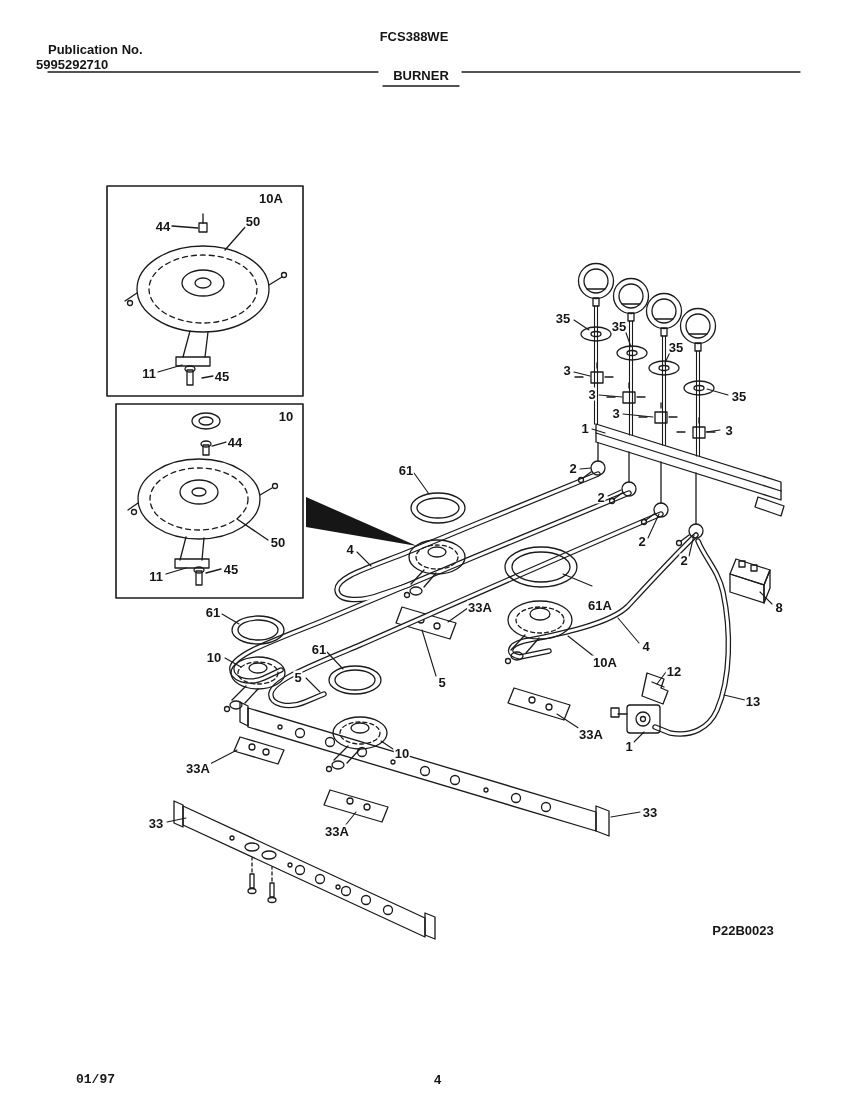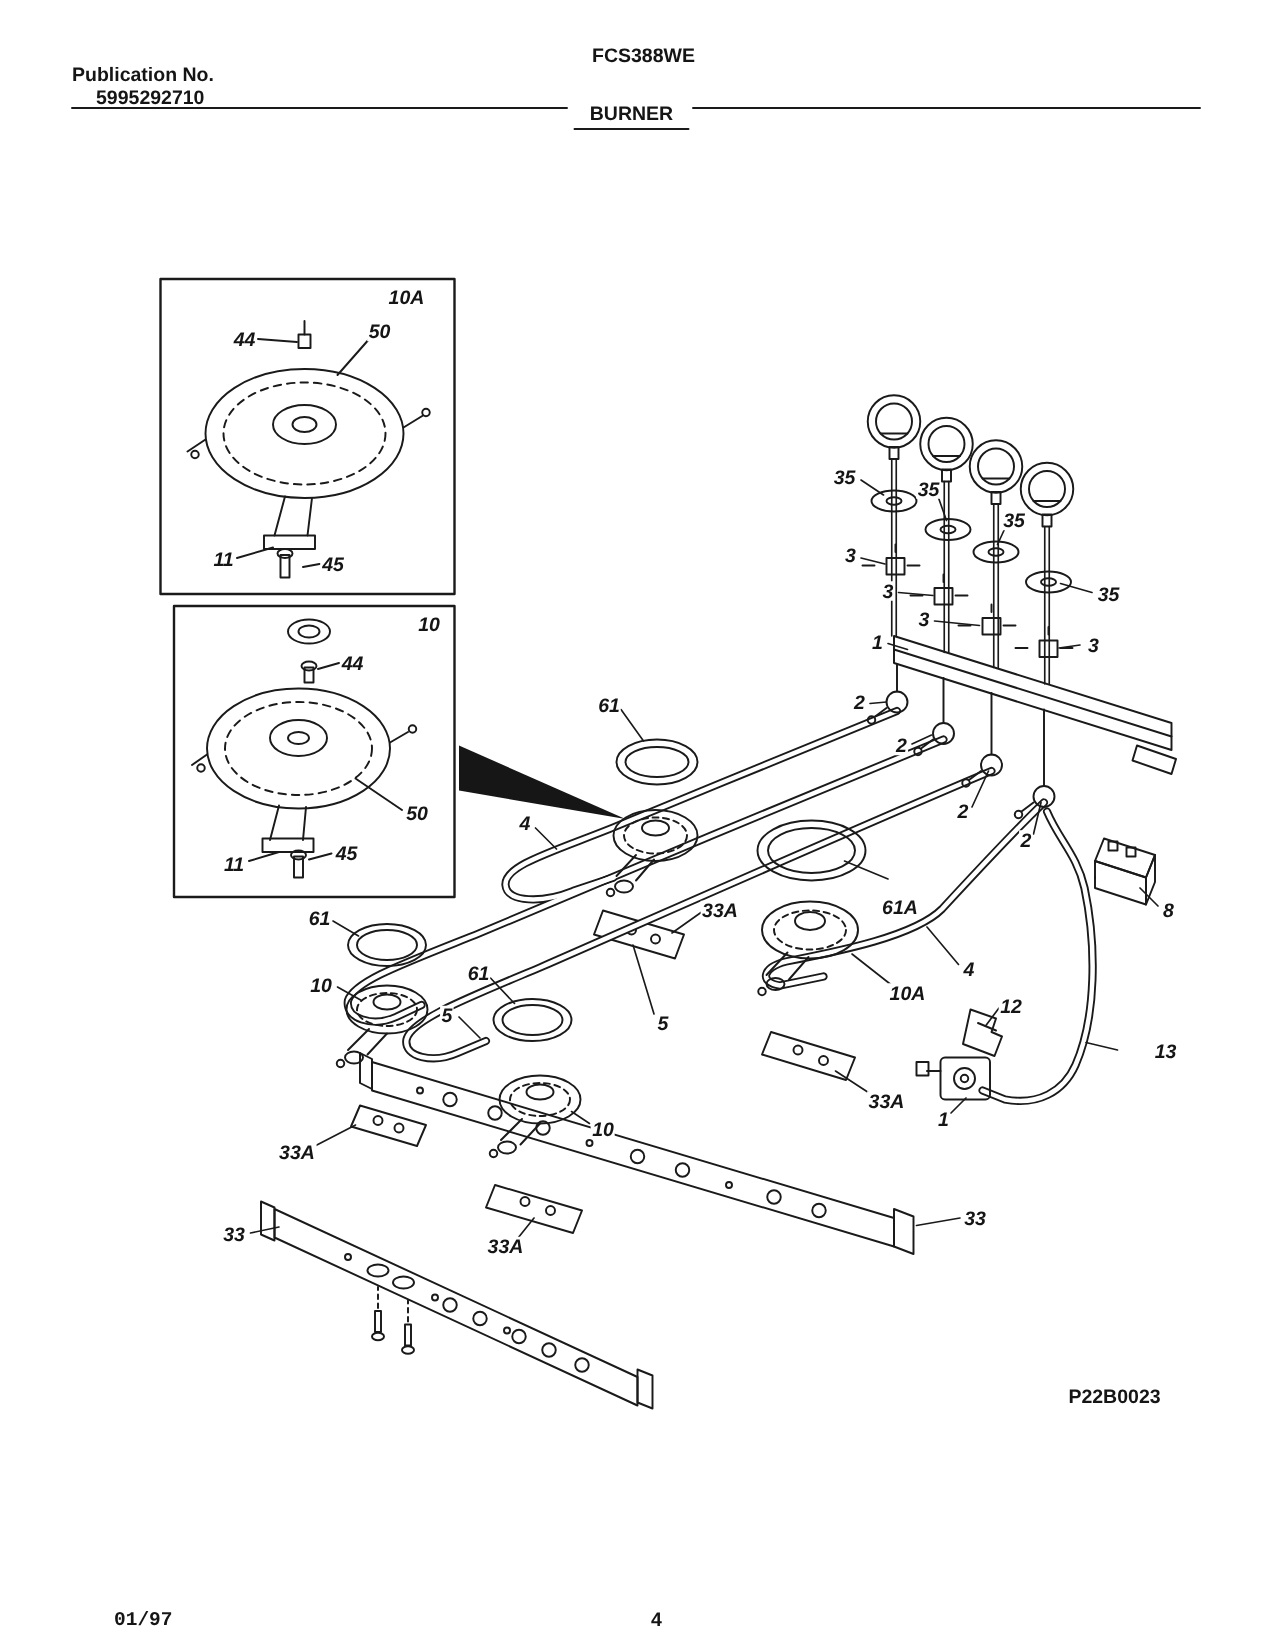--- a/index.html
+++ b/index.html
@@ -7,21 +7,21 @@
   .page {
     position:relative; width:848px; height:1100px; background:#fff;
     font-family:"Liberation Sans", sans-serif; color:#151515; overflow:hidden;
   }
   .art { position:absolute; left:0; top:0; z-index:1; }
   .txt { position:absolute; z-index:3; font-size:13px; font-weight:700; line-height:1.15; white-space:nowrap; }
   .center { transform:translateX(-50%); }
   #callout-layer { position:absolute; inset:0; z-index:2; }
   .callout {
     position:absolute; transform:translate(-50%,-50%);
-    font-size:13px; font-weight:700; line-height:1; background:#fff; padding:0 1px;font-style:italic;
+    font-size:13px; font-weight:700; line-height:1; background:#fff; padding:0 1px;
   }
 </style>
 </head>
 <body>
 
 <div class="page">
 
   <svg class="art" width="848" height="1100" viewBox="0 0 848 1100">
     <g fill="none" stroke="#1a1a1a" stroke-width="1.3" stroke-linecap="round" stroke-linejoin="round">
 
@@ -307,31 +307,31 @@
       <div class="callout" style="left: 480px; top: 607px;">33A</div>
       <div class="callout" style="left: 213px; top: 612px;">61</div>
       <div class="callout" style="left: 646px; top: 646px;">4</div>
       <div class="callout" style="left: 214px; top: 657px;">10</div>
       <div class="callout" style="left: 319px; top: 649px;">61</div>
       <div class="callout" style="left: 298px; top: 677px;">5</div>
       <div class="callout" style="left: 442px; top: 682px;">5</div>
       <div class="callout" style="left: 605px; top: 662px;">10A</div>
       <div class="callout" style="left: 674px; top: 671px;">12</div>
       <div class="callout" style="left: 779px; top: 607px;">8</div>
-      <div class="callout" style="left: 753px; top: 701px; margin-left: 24px;">13</div>
+      <div class="callout" style="left: 753px; top: 701px;">13</div>
       <div class="callout" style="left: 629px; top: 746px;">1</div>
       <div class="callout" style="left: 591px; top: 734px;">33A</div>
       <div class="callout" style="left: 402px; top: 753px;">10</div>
       <div class="callout" style="left: 198px; top: 768px;">33A</div>
       <div class="callout" style="left: 337px; top: 831px;">33A</div>
       <div class="callout" style="left: 156px; top: 823px;">33</div>
       <div class="callout" style="left: 650px; top: 812px;">33</div>
     </div>
 
   <div class="txt" style="left:48px; top:43px;">Publication No.</div>
-  <div class="txt" style="left:64px; top:58px;">5995292710</div>
-  <div class="txt center" style="left:429px; top:30px;">FCS388WE</div>
+  <div class="txt" style="left:36px; top:58px;">5995292710</div>
+  <div class="txt center" style="left:414px; top:30px;">FCS388WE</div>
   <div class="txt center" style="left:421px; top:69px;">BURNER</div>
   <div class="txt center" style="left:743px; top:924px;">P22B0023</div>
   <div class="txt" style="left:76px;  top:1073px;font-family:Liberation Mono, monospace;">01/97</div>
   <div class="txt" style="left:434px; top:1073px;">4</div>
 
 </div>
 
 </body></html>

